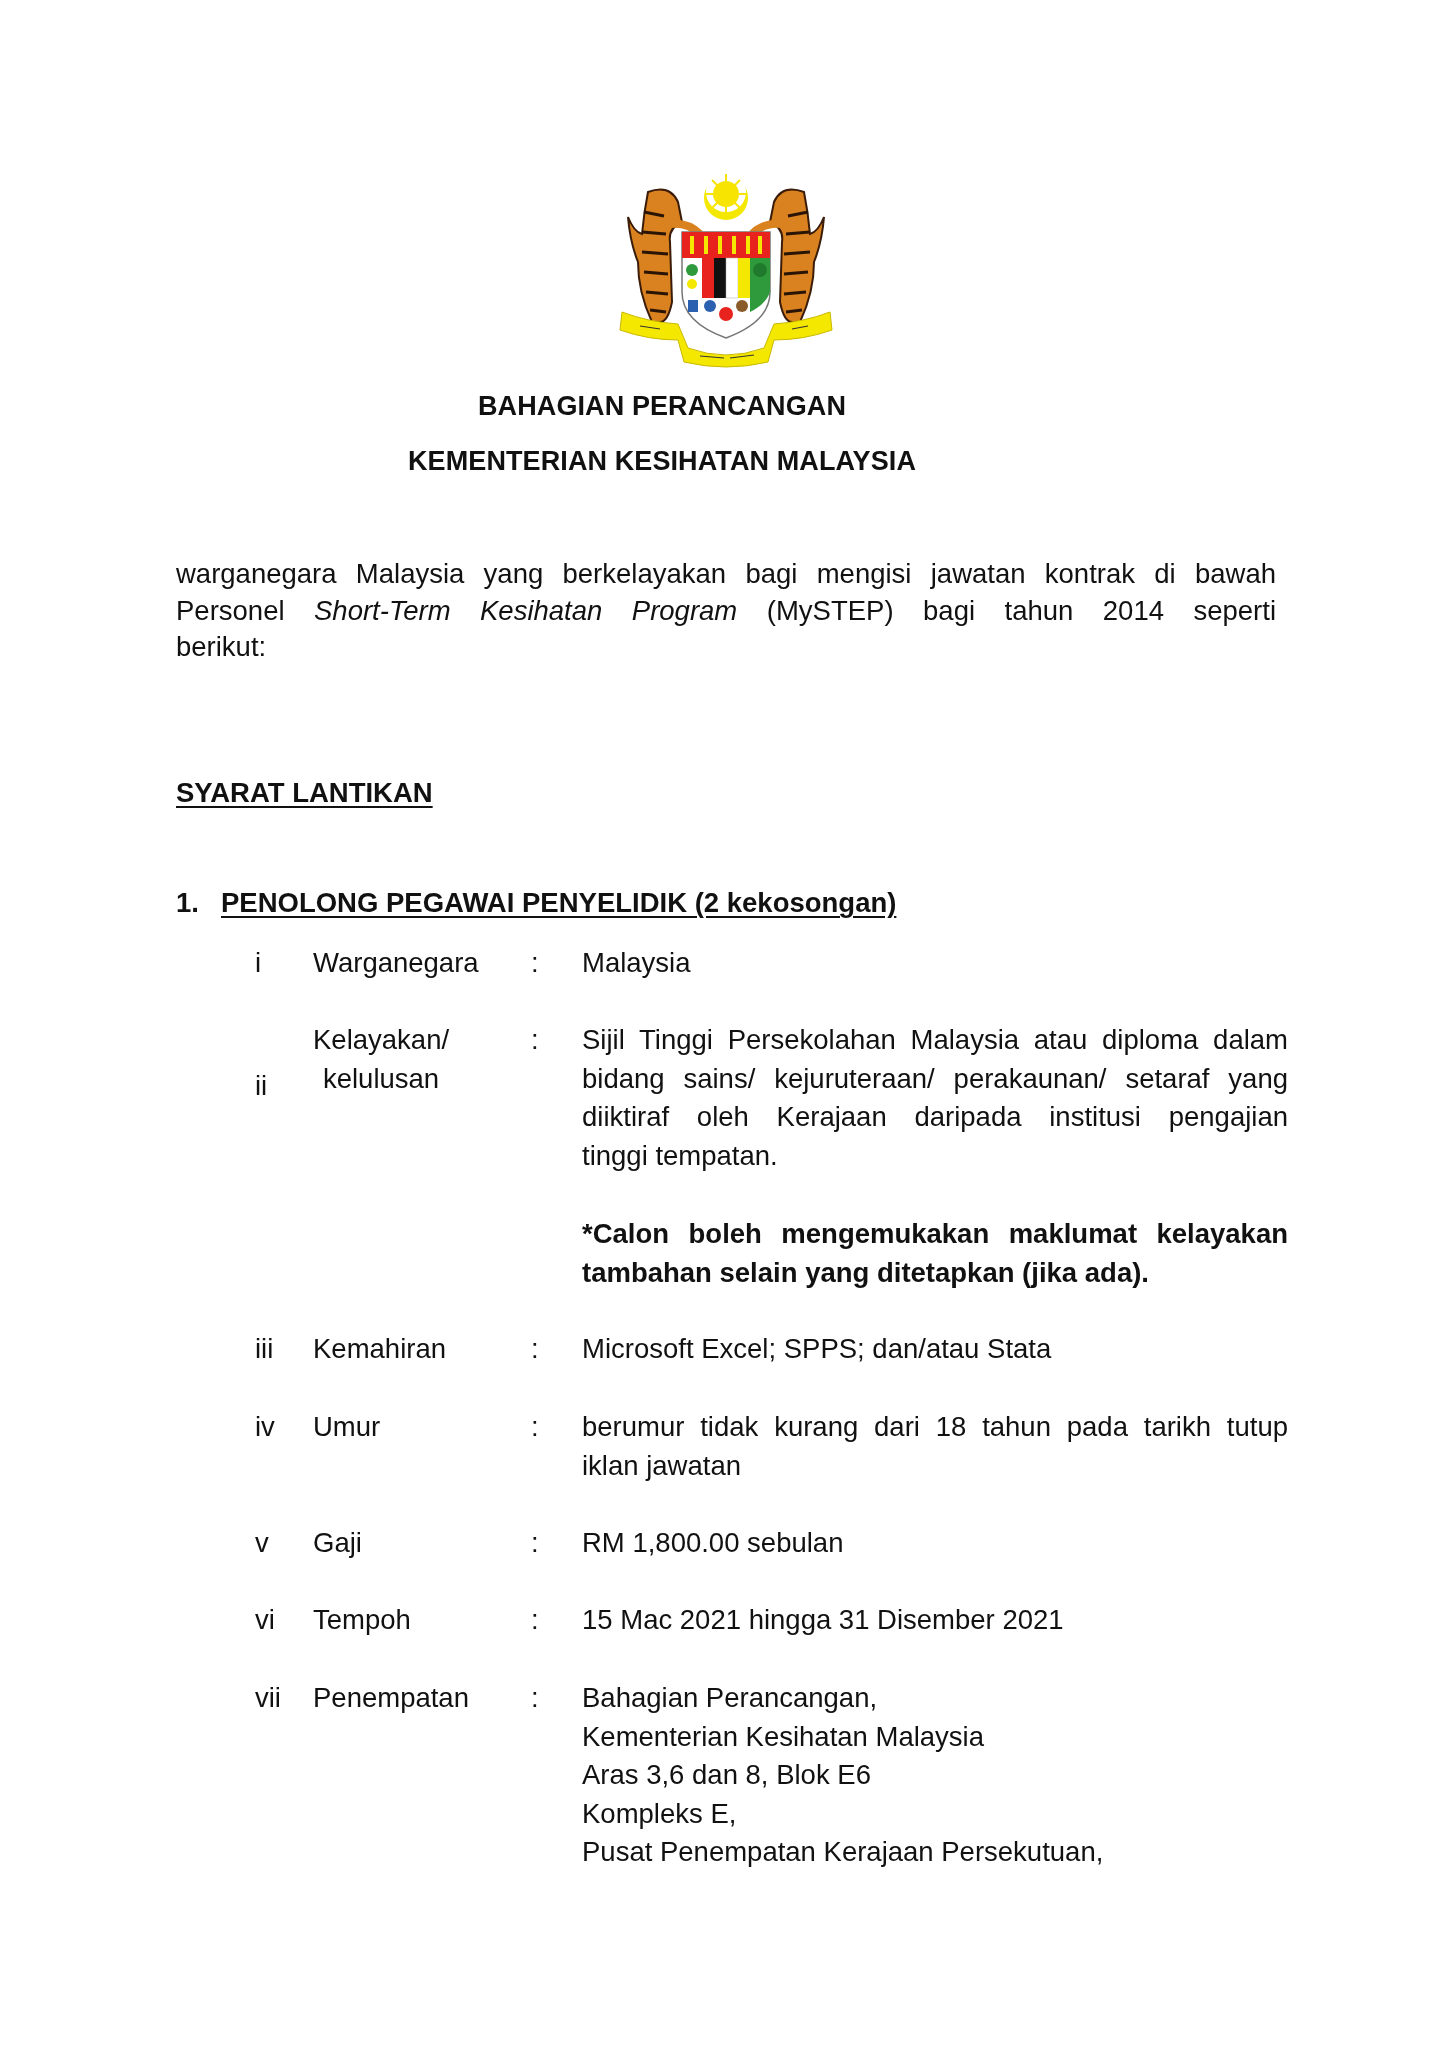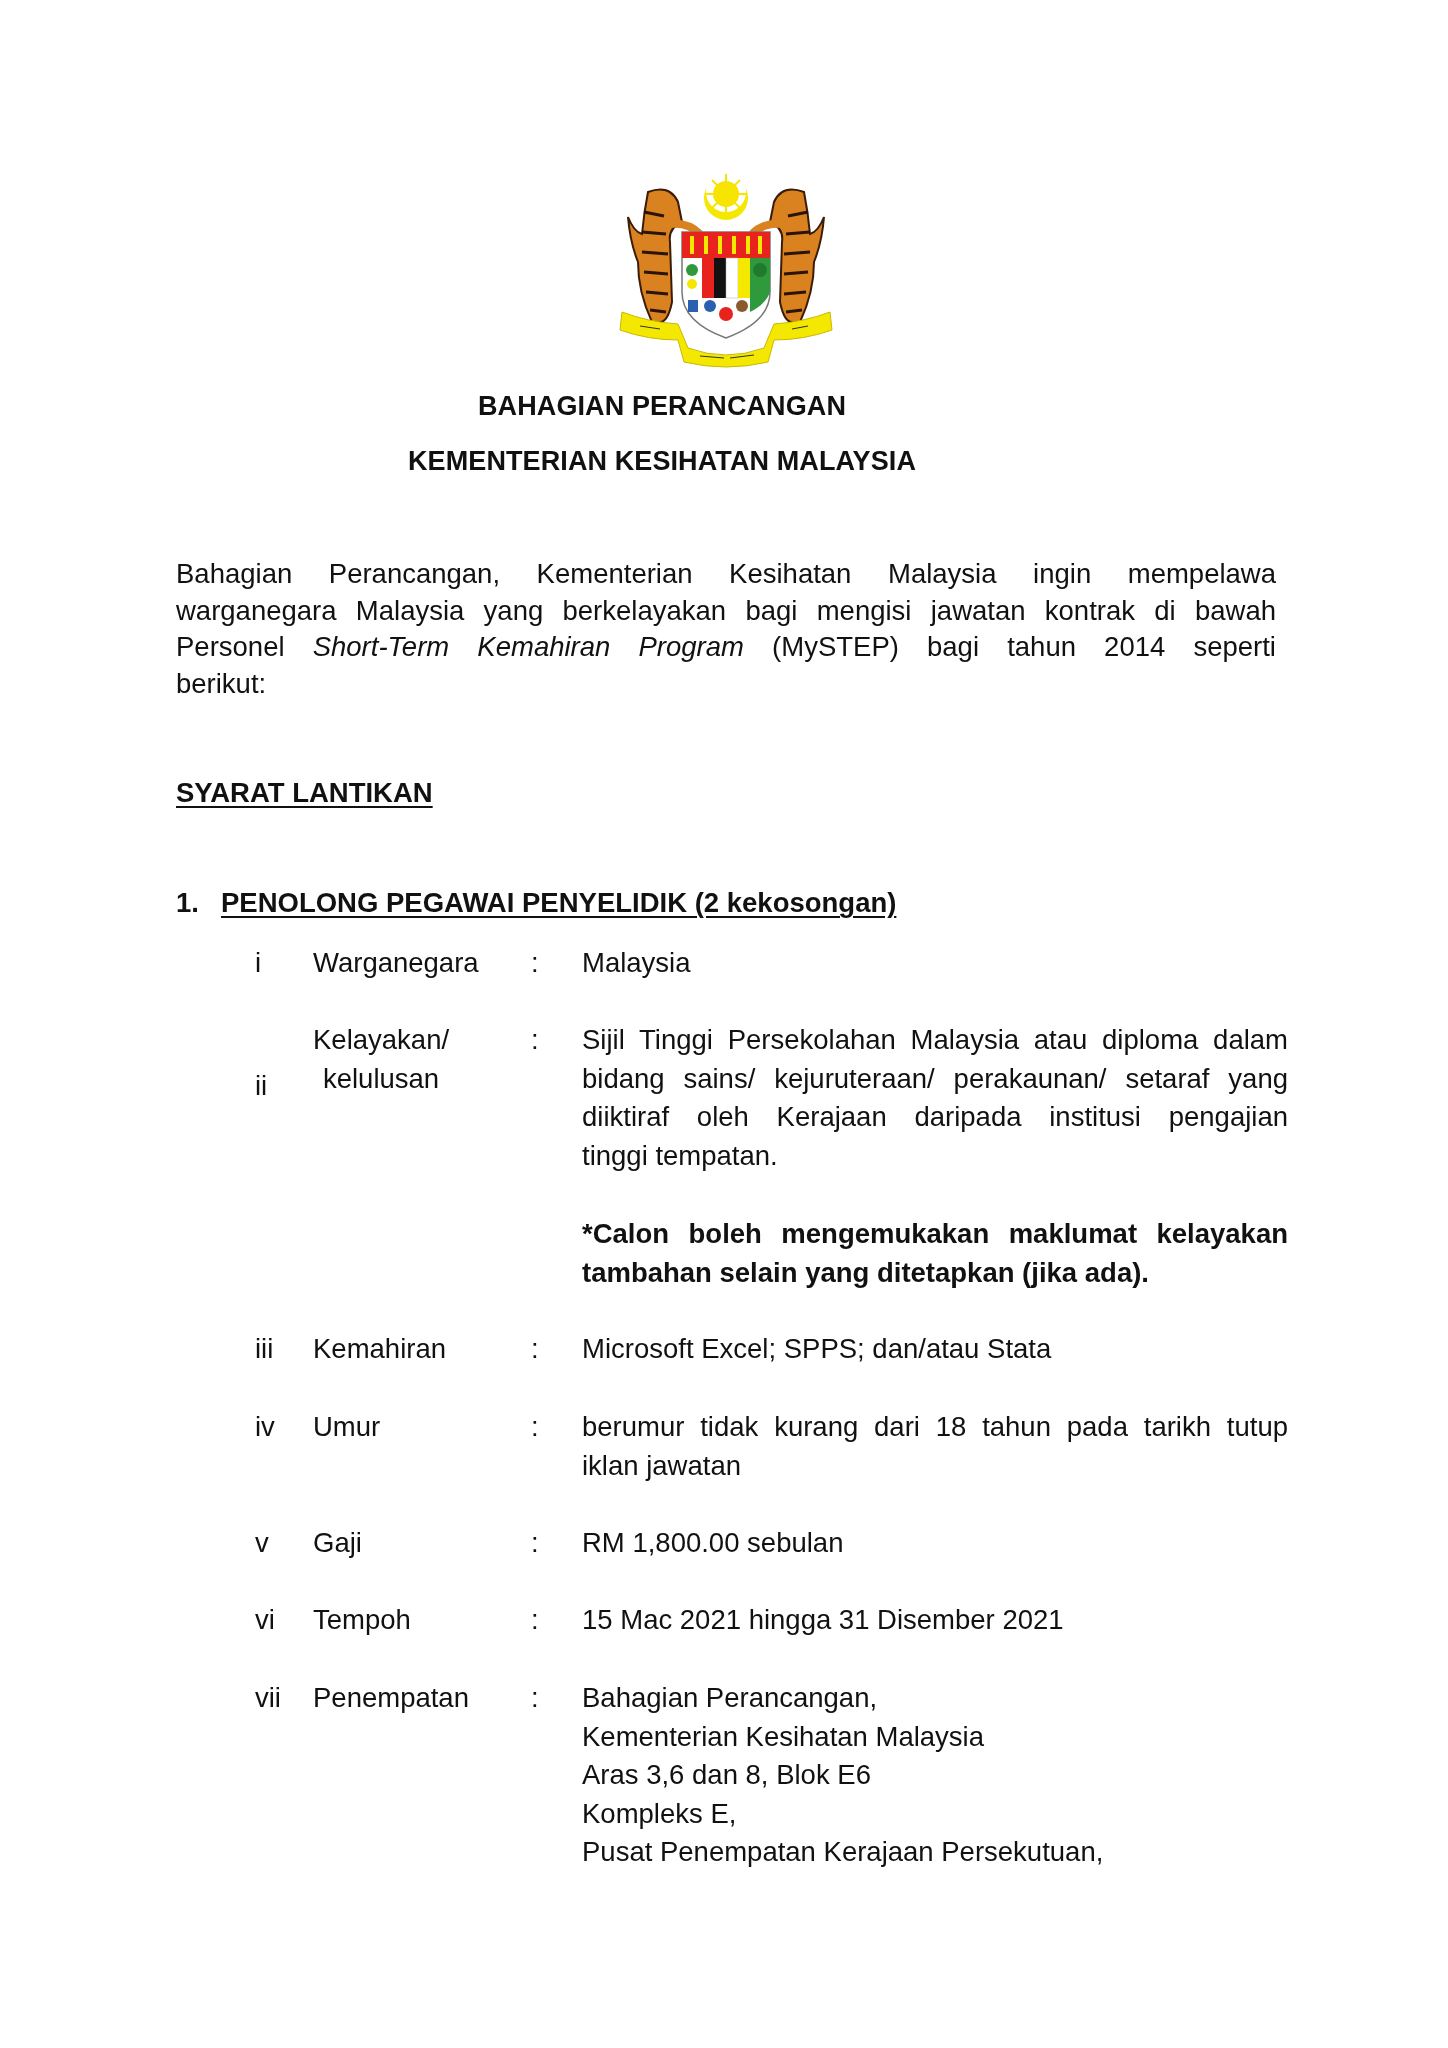--- a/index.html
+++ b/index.html
@@ -100,23 +100,22 @@
       <line x1="122" y1="186" x2="146" y2="183"></line>
       <line x1="184" y1="157" x2="200" y2="154"></line>
     </g>
   </svg>
 </div>
 
 <div class="abs title" style="top:390px;">BAHAGIAN PERANCANGAN</div>
 <div class="abs title" style="top:445px;">KEMENTERIAN KESIHATAN MALAYSIA</div>
 
 <div class="abs para">
-  <span class="line">Bahagian Perancangan, Kementerian Kesihatan Malaysia ingin mempelawa</span>
   <span class="line">warganegara Malaysia yang berkelayakan bagi mengisi jawatan kontrak di bawah</span>
-  <span class="line"><span>Personel </span><i>Short-Term Kemahiran Program</i><span> (MySTEP) bagi tahun 2014 seperti</span></span>
+  <span class="line"><span>Personel </span><i>Short-Term Kesihatan Program</i><span> (MySTEP) bagi tahun 2014 seperti</span></span>
   <span class="line last">berikut:</span>
 </div>
 
 <div class="abs section-heading" style="left:176px; top:777px;">SYARAT LANTIKAN</div>
 
 <div class="abs num" style="left:176px; top:887px;">1.</div>
 <div class="abs section-heading" style="left:221px; top:887px;">PENOLONG PEGAWAI PENYELIDIK (2 kekosongan)</div>
 
 <div id="req-rows">
     <div class="abs row-text roman" style="top: 944px;">i</div>

